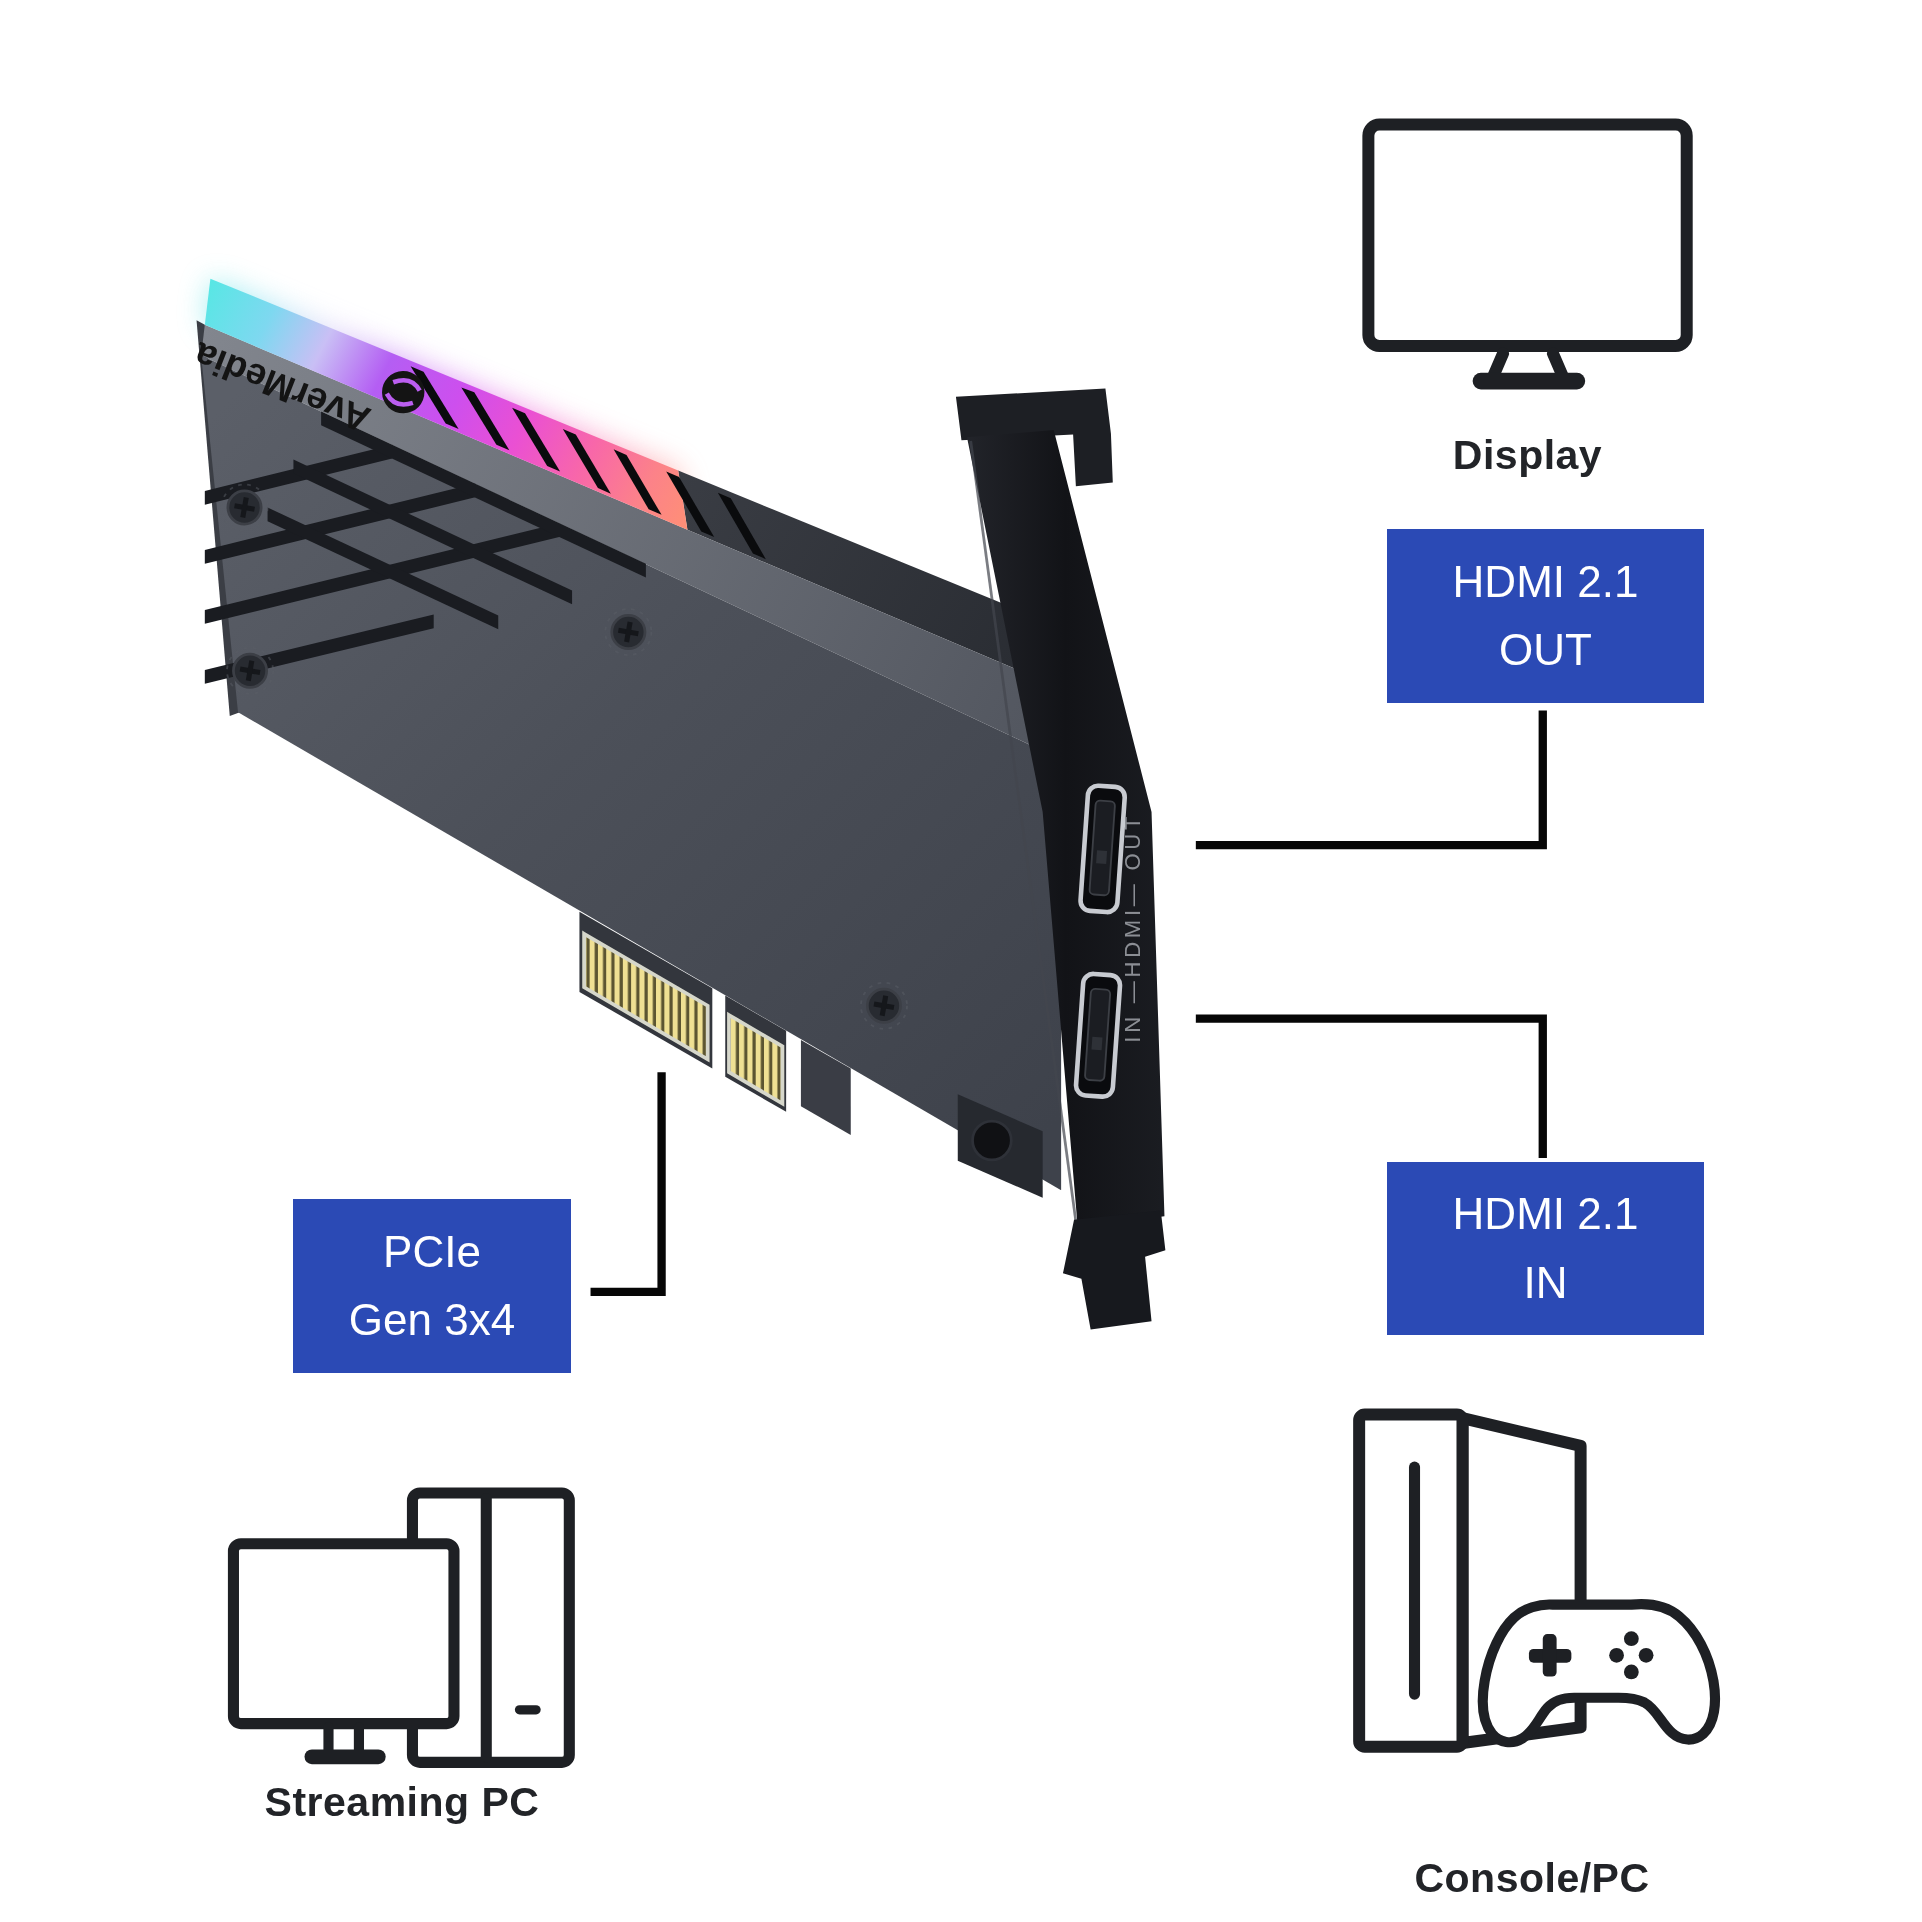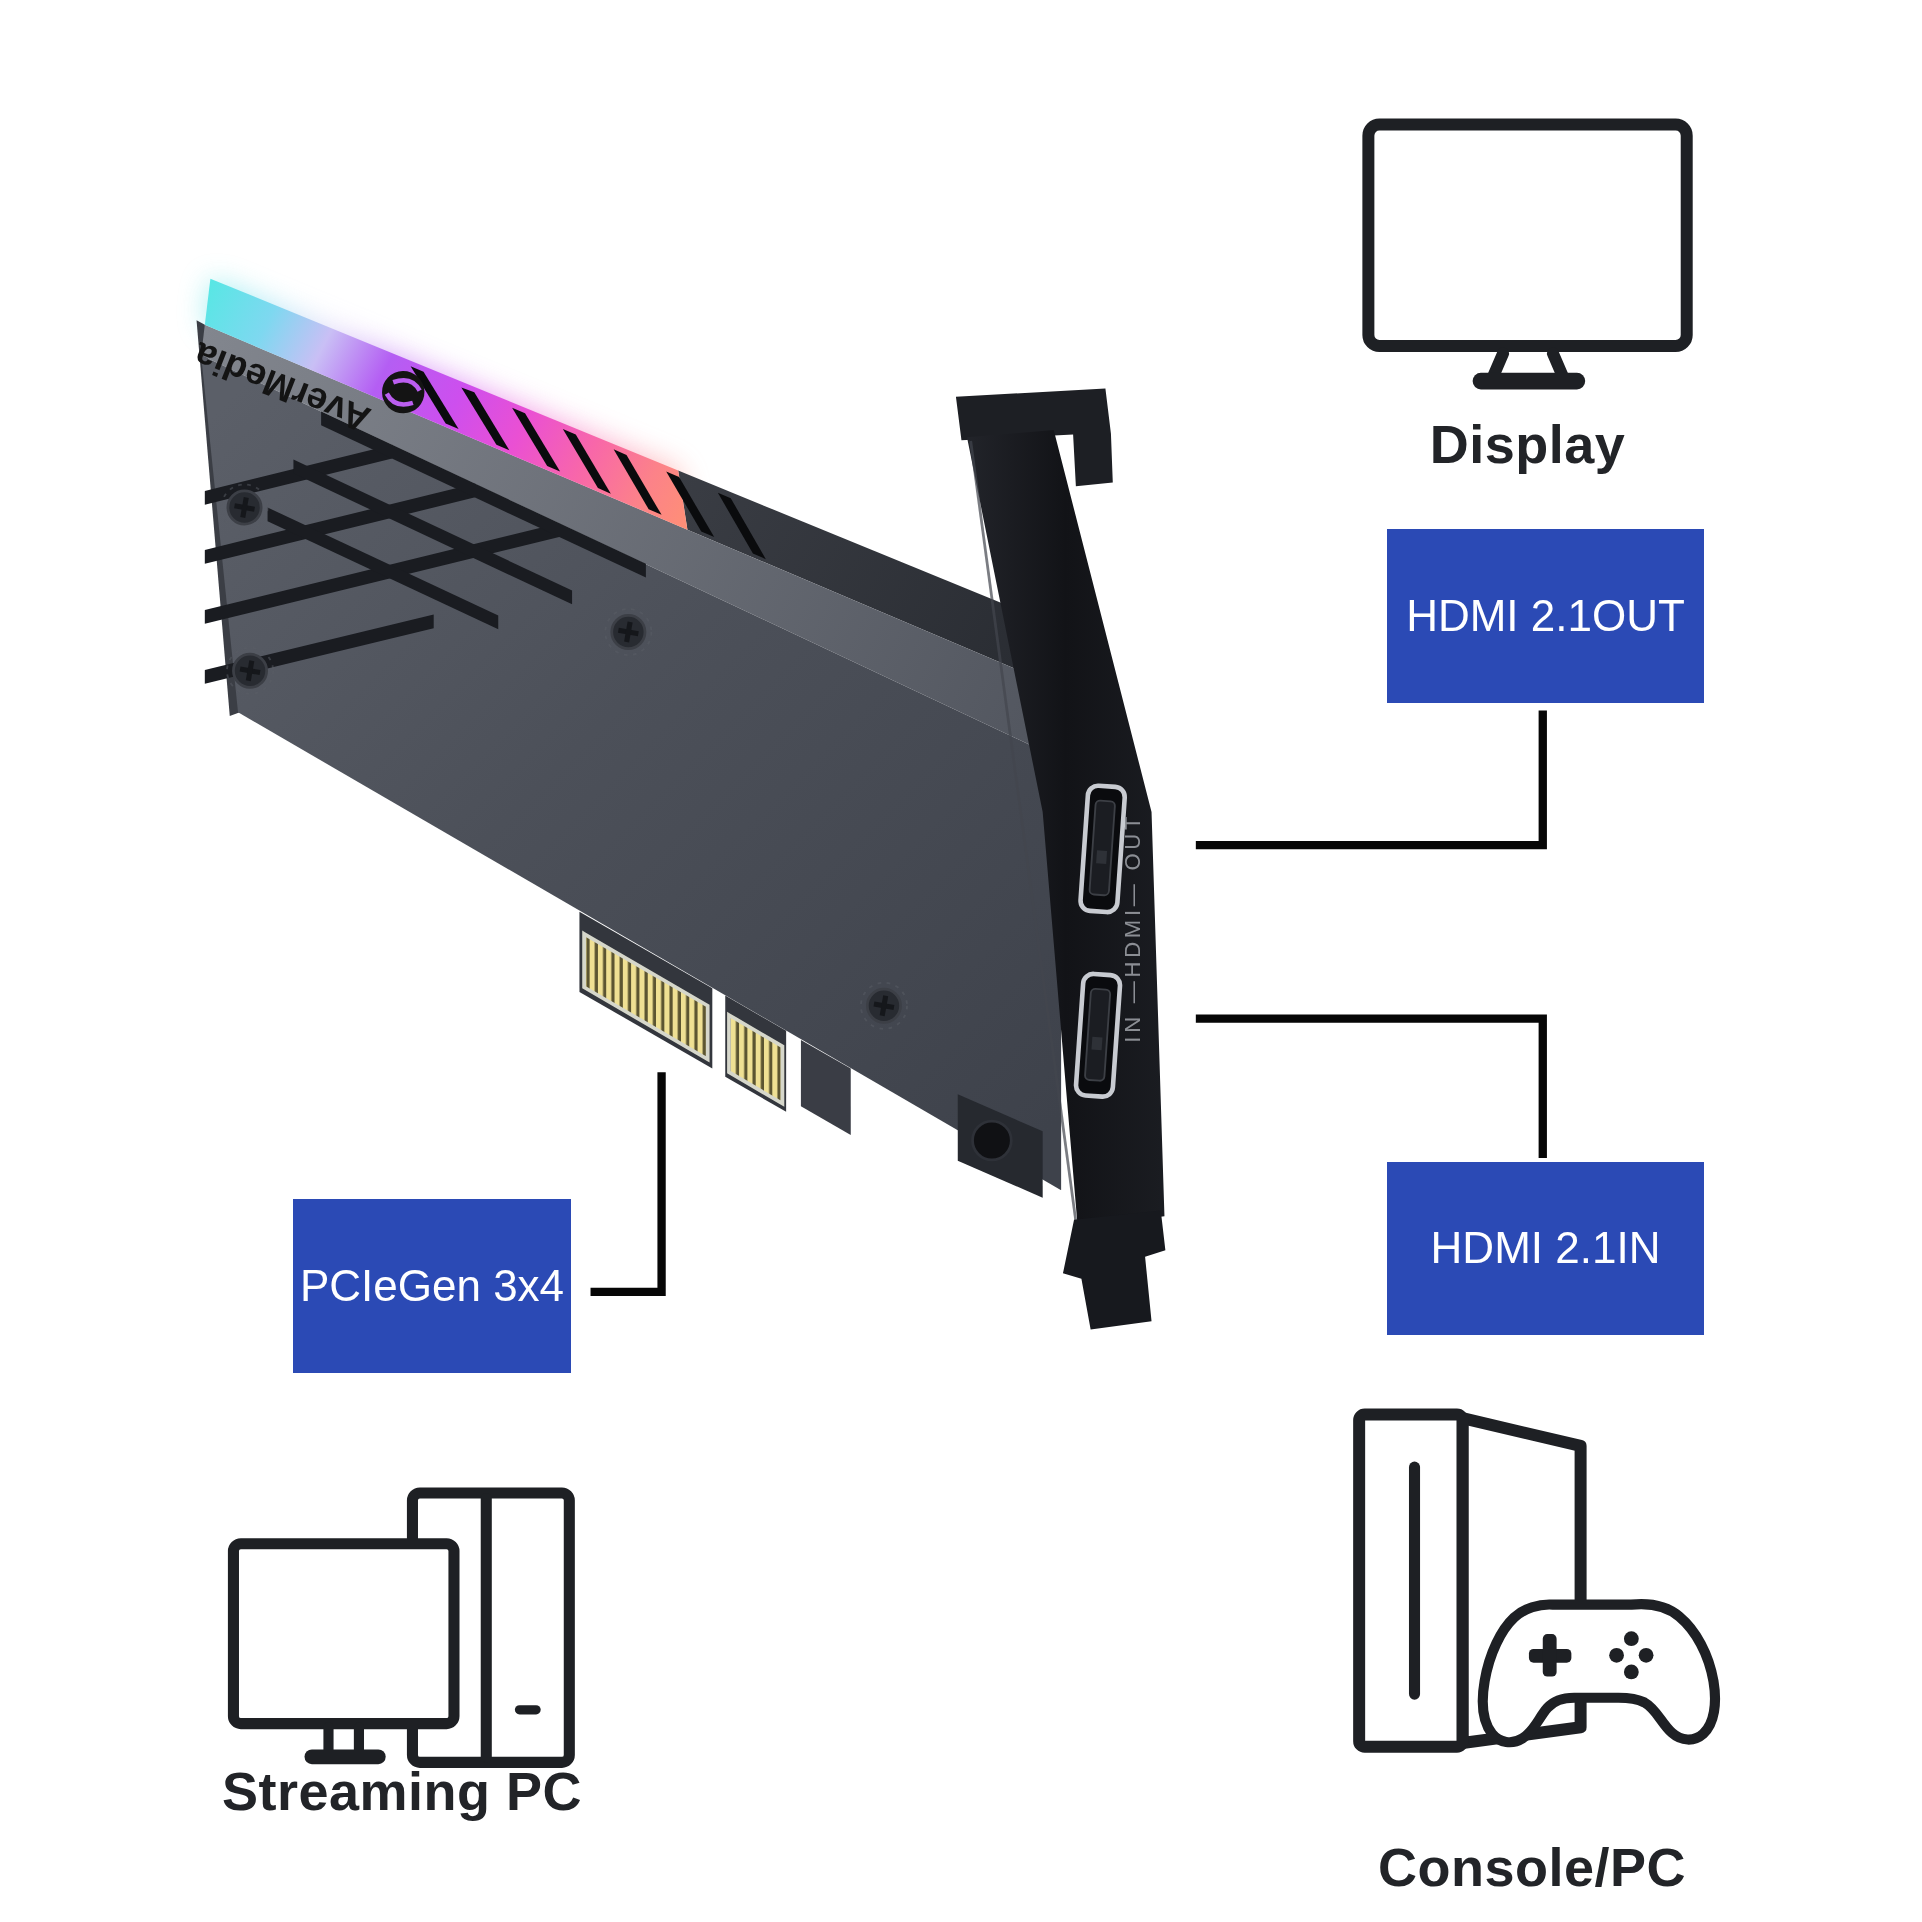--- a/index.html
+++ b/index.html
@@ -1,23 +1,23 @@
 <!DOCTYPE html>
 <html style="--accent-blue: #2B4AB5; --caption-text: #222428; --box-text: #FFFFFF; --connector-line: #060606; --page-bg: #FFFFFF; --card-face: #4C5059; --bracket: #17191E; --pcie-gold: #EFE093;font-size:14.8px"><head>
 <meta charset="utf-8">
 <style>
   html,body{margin:0;padding:0;background:var(--page-bg,#fff);}
   body{width:1922px;height:1922px;position:relative;overflow:hidden;
        font-family:"Liberation Sans",sans-serif;}
   .stage{position:absolute;inset:0;}
   svg.diagram{position:absolute;left:0;top:0;}
-  .caption{position:absolute;text-align:center;font-weight:bold;font-size:54px;
-           letter-spacing:0.5px;color:var(--caption-text,#222428);}
+  .caption{position:absolute;text-align:center;font-weight:bold;font-size:41px;
+           letter-spacing:0.5px;color:var(--caption-text,#222428);margin-top:19px;}
   .bluebox{position:absolute;background:var(--accent-blue,#2B4AB5);
-           color:var(--box-text,#fff);display:flex;flex-direction:row;
+           color:var(--box-text,#fff);display:flex;flex-direction:column;
            align-items:center;justify-content:center;font-size:44px;
            line-height:1.55;text-align:center;font-weight:normal;}
   .l2{display:block;}
 </style>
 </head>
 <body>
 
 <div class="stage">
 
 <svg class="diagram" width="1922" height="1922" viewBox="0 0 2083 2083">

